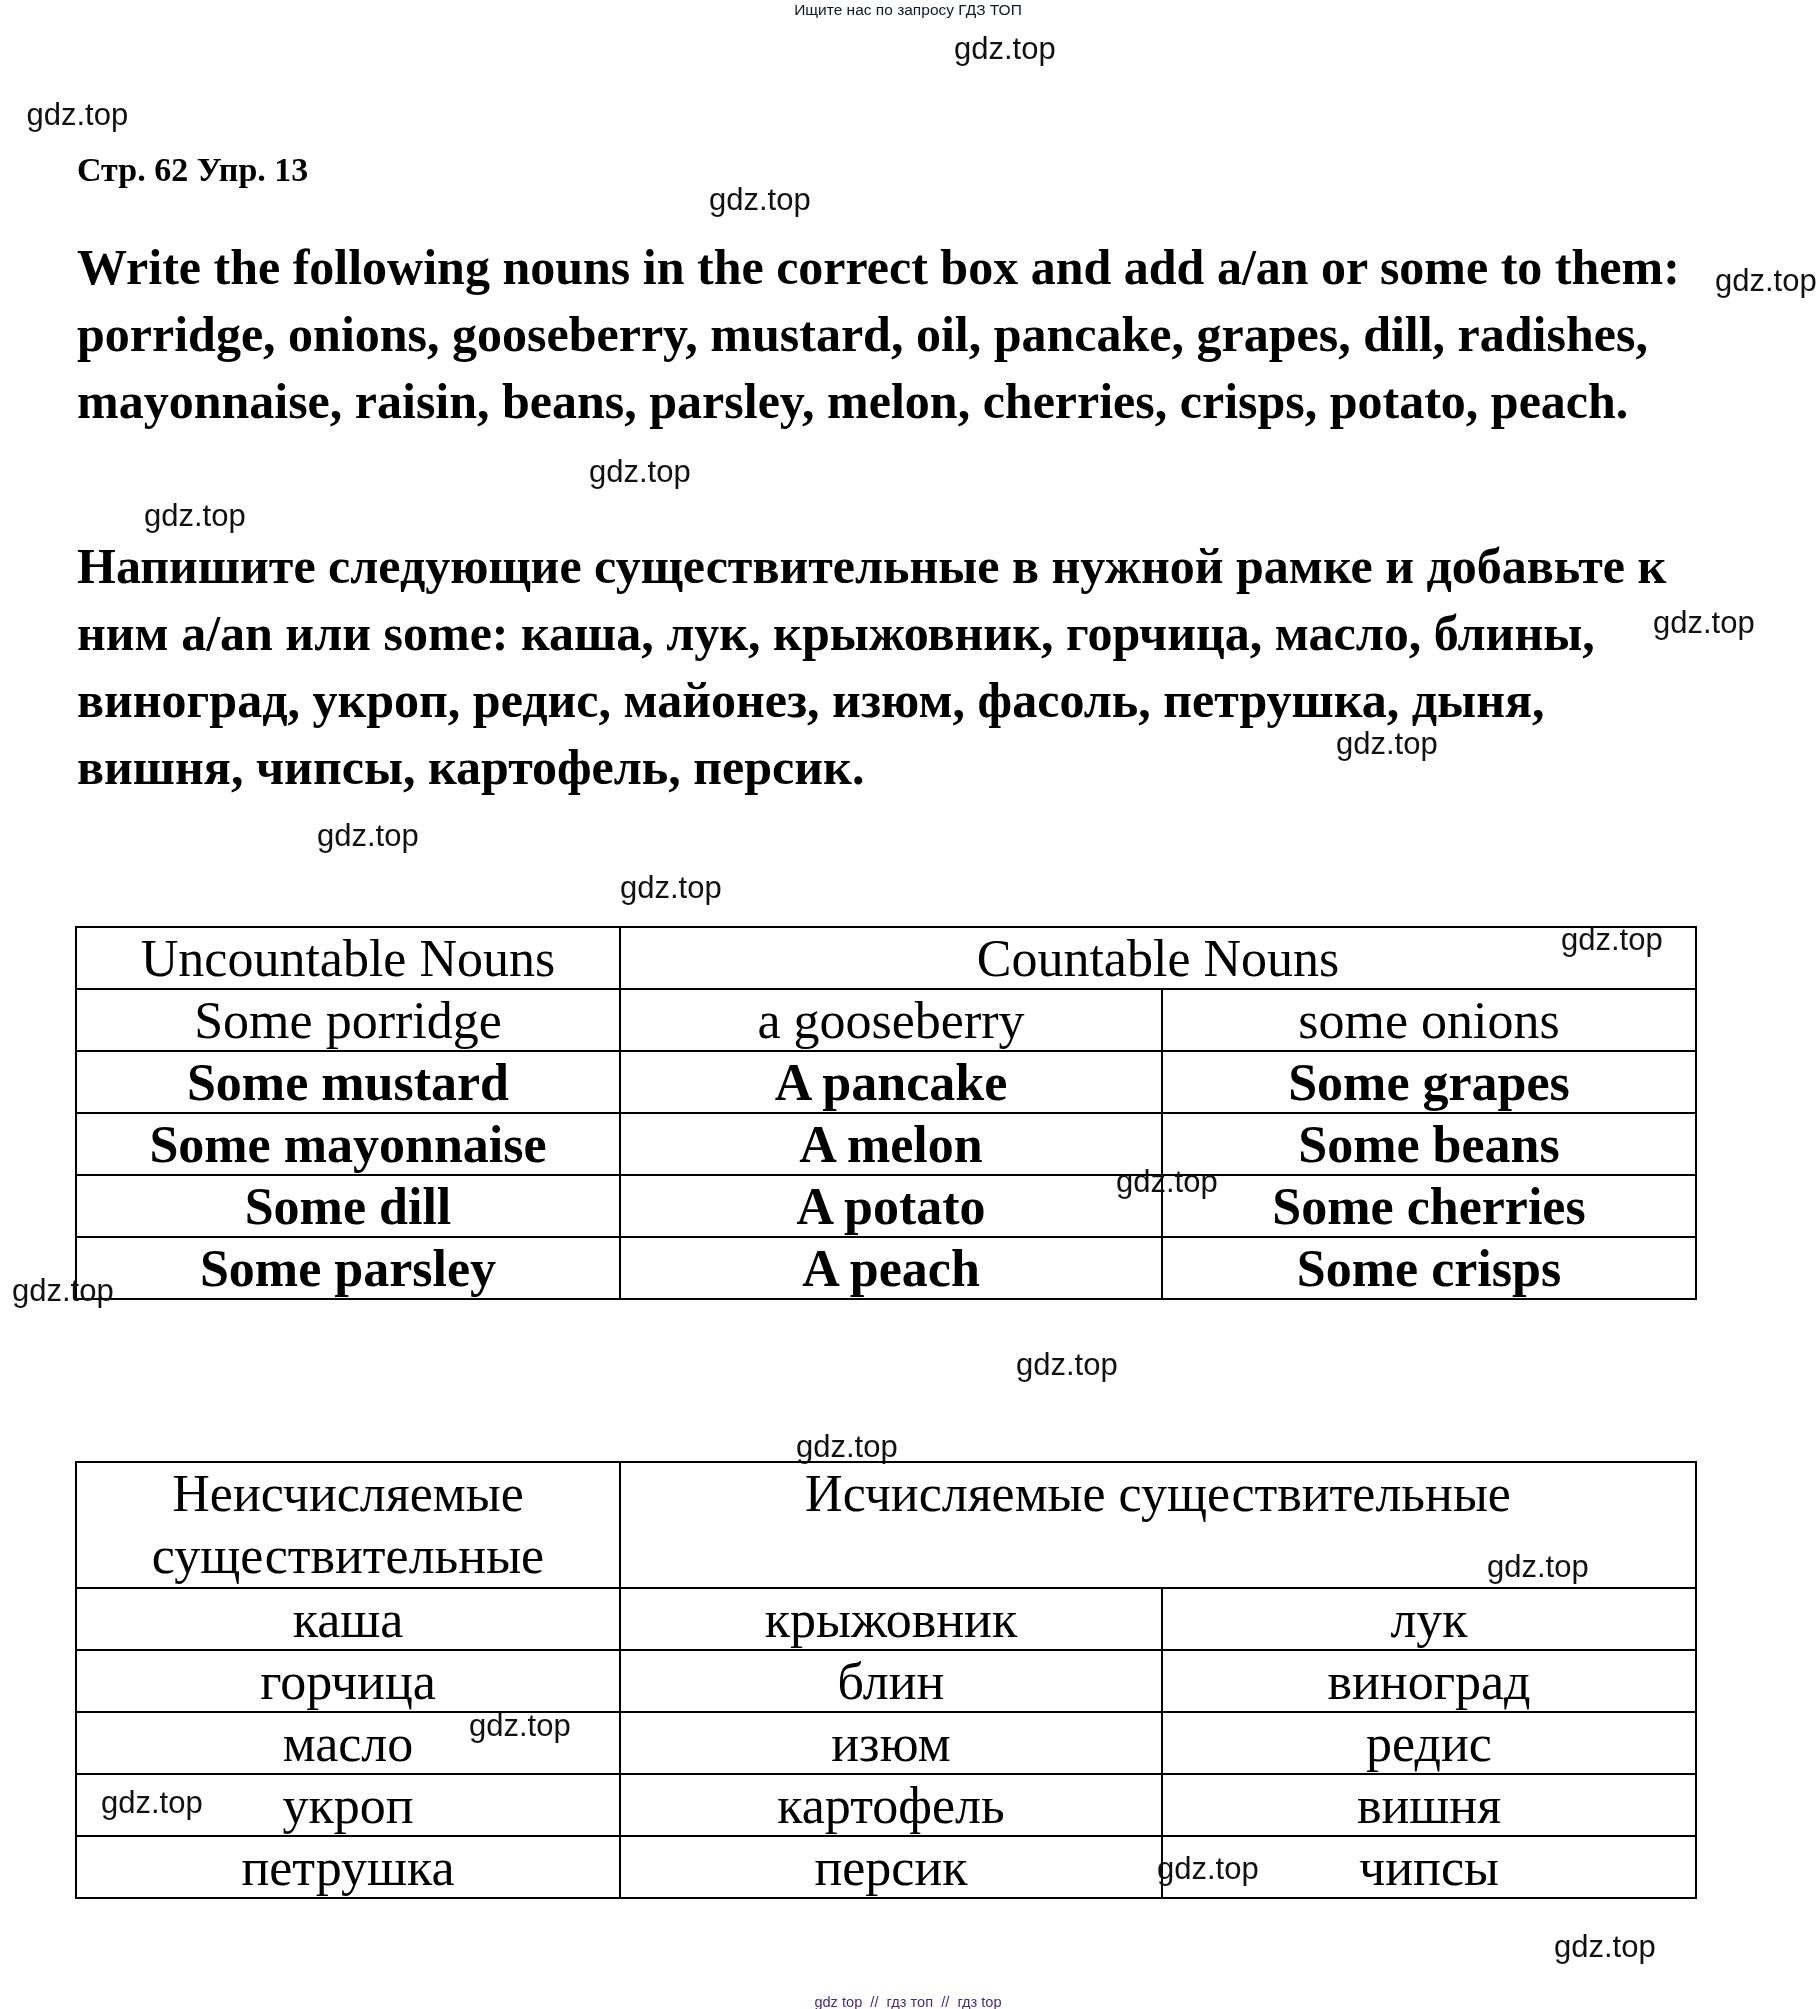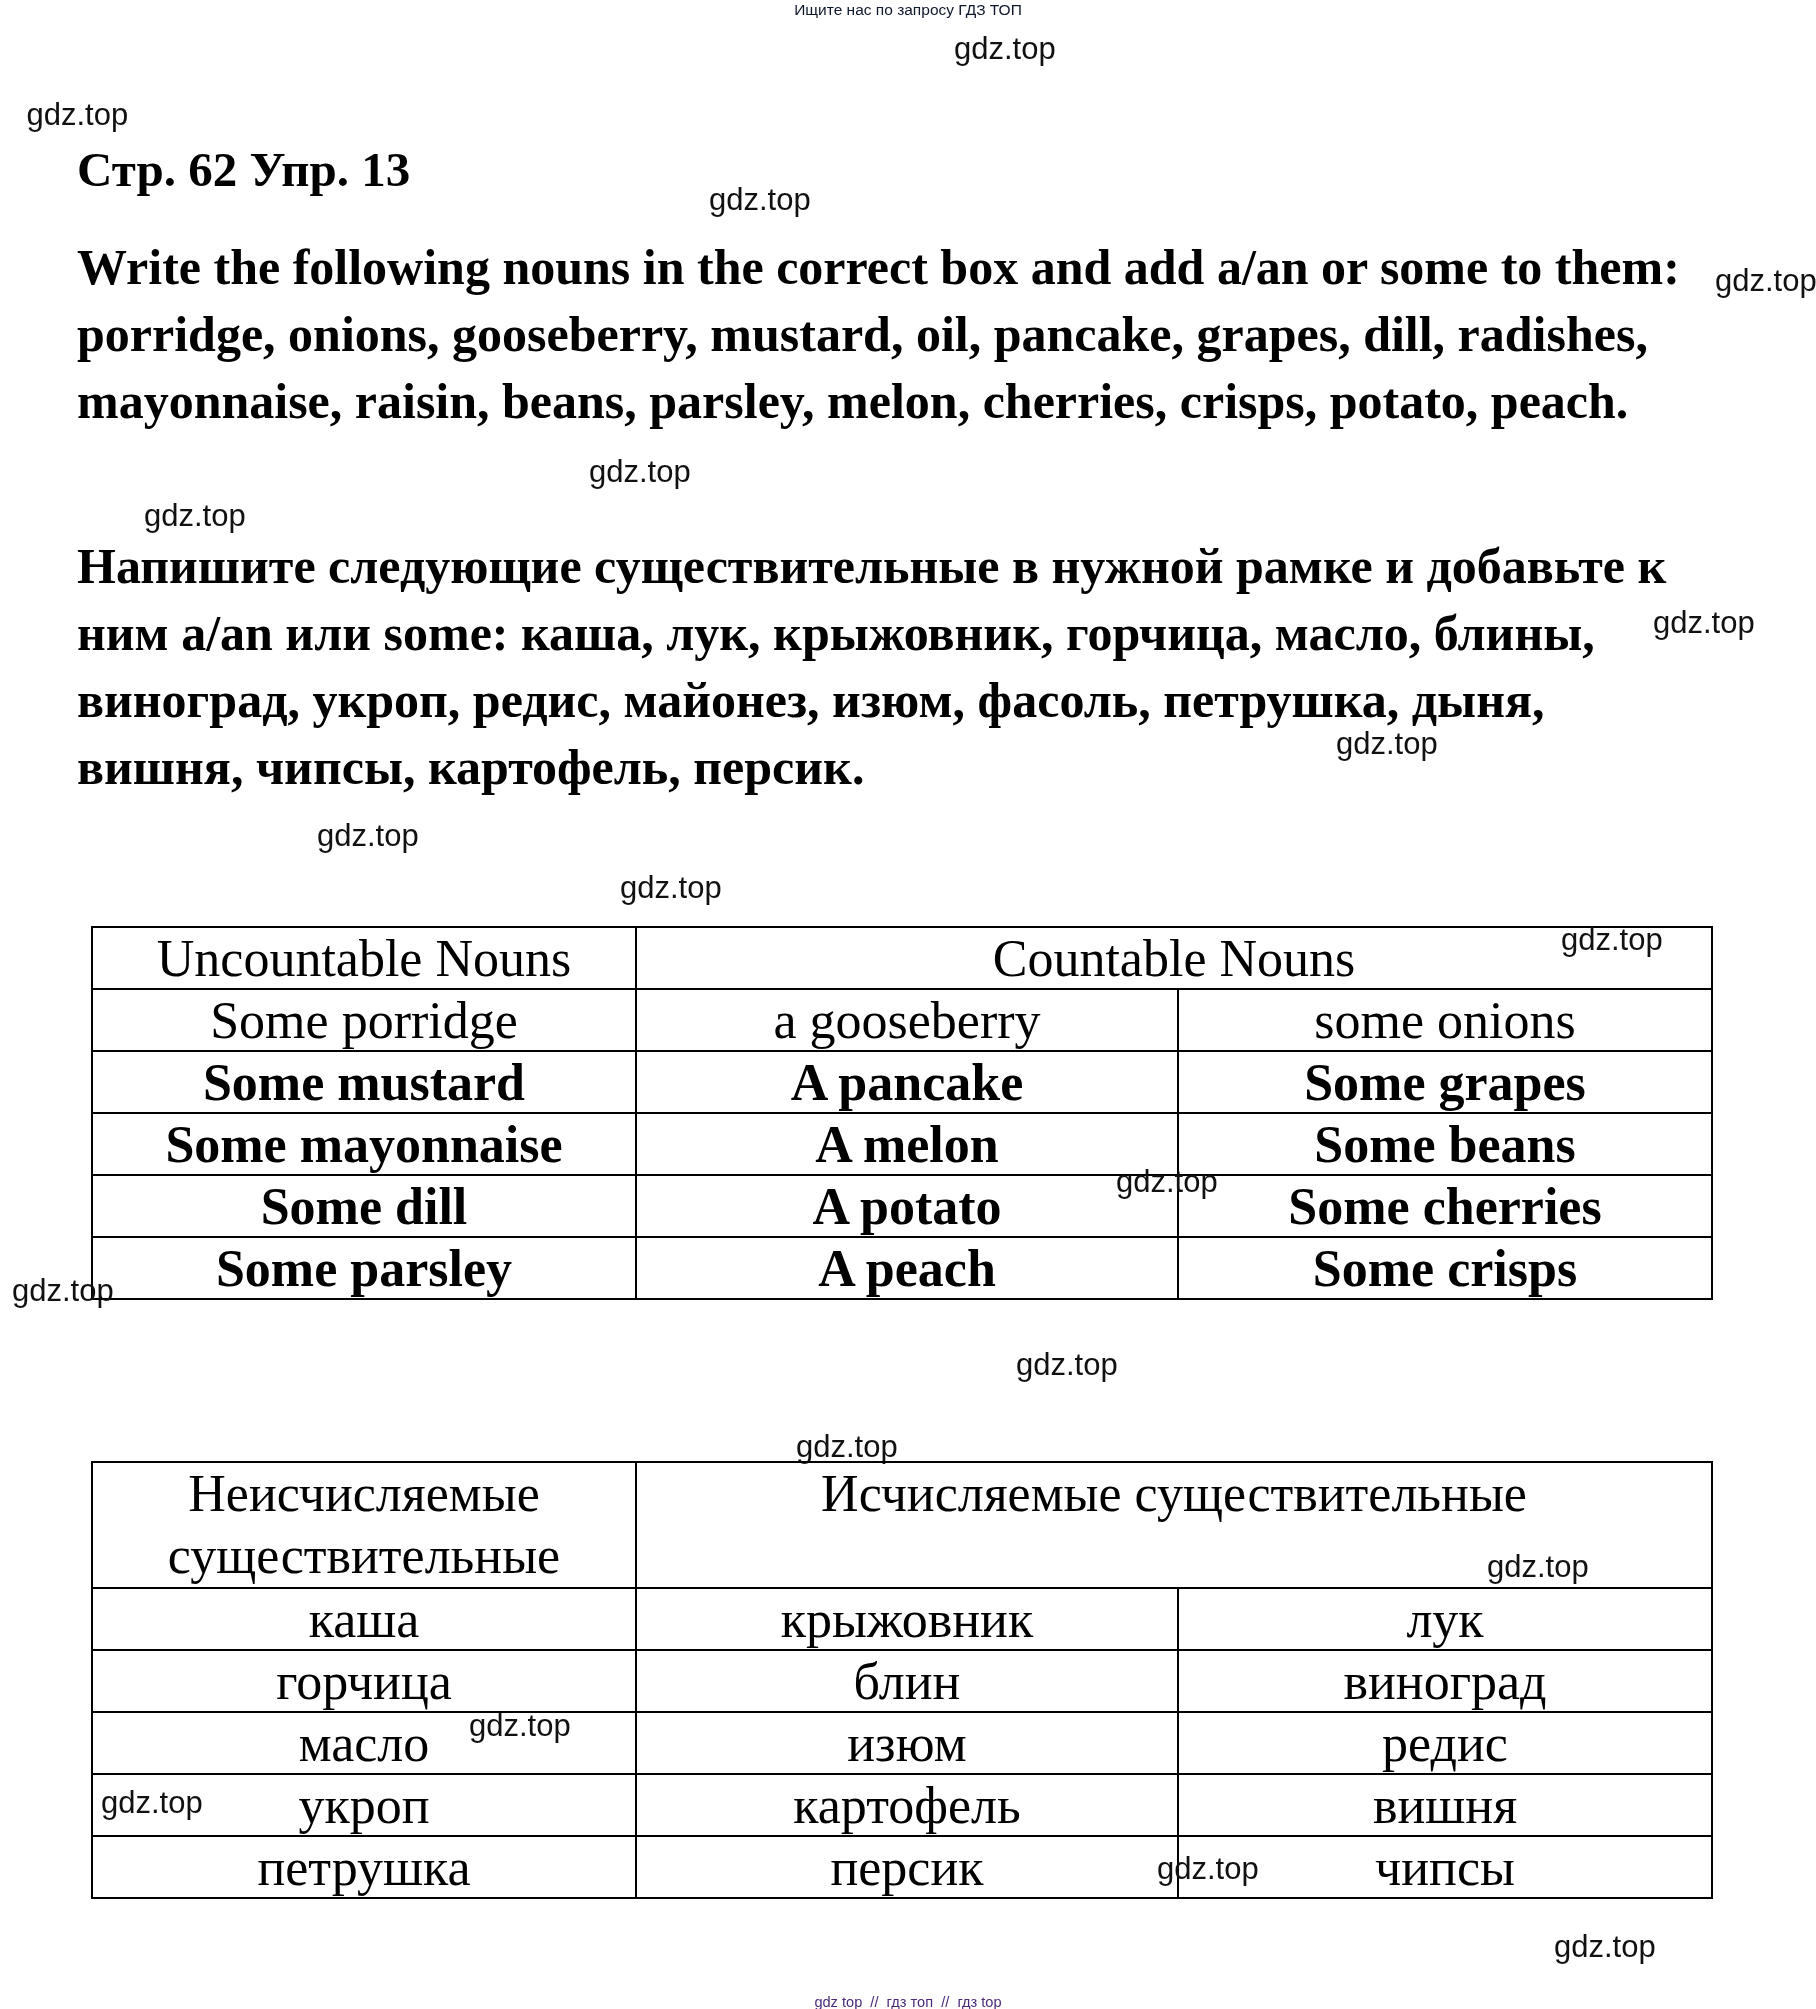--- a/index.html
+++ b/index.html
@@ -3,25 +3,25 @@
 <meta charset="utf-8">
 <style>
   html, body { margin:0; padding:0; }
   body { width:1816px; height:2009px; position:relative; background:#ffffff; overflow:hidden;
          font-family:"Liberation Serif", serif; color:#000; }
   .topnote { position:absolute; top:0; left:0; width:1816px; text-align:center;
              font-family:"Liberation Sans", sans-serif; font-size:15.5px; color:#0f172a; line-height:20px; }
   .footer { position:absolute; top:1996px; left:0; width:1816px; text-align:center;
             font-family:"Liberation Sans", sans-serif; font-size:14.6px; color:#4b2a7a; line-height:12.8px; }
   .wm { position:absolute; font-family:"Liberation Sans", sans-serif; font-size:31px; color:#111; line-height:27.4px; white-space:nowrap; }
-  .title { position:absolute; left:77px; top:142px; font-size:49px; font-weight:bold; line-height:55px; white-space:nowrap; }
+  .title { position:absolute; left:77px; top:142px; font-size:34px; font-weight:bold; line-height:55px; white-space:nowrap; }
   .para { position:absolute; left:77px; width:1626px; font-size:50px; font-weight:bold; line-height:67px; }
   .para-en { top:234px; }
   .para-ru { top:533px; }
-  table.grid { position:absolute; left:91px; border-collapse:collapse; table-layout:fixed; width:1619px;padding-left:25px; }
+  table.grid { position:absolute; left:75px; border-collapse:collapse; table-layout:fixed; width:1619px;padding-left:25px; }
   table.grid td { border:2.3px solid #000; text-align:center; font-size:52px; height:60px; padding:0; line-height:57px; overflow:hidden; white-space:nowrap; }
   table.grid td.b { font-weight:bold;border-radius:16px; }
   #t1 { top:926px; }
   #t2 { top:1461px; }
   #t2 tr.hdr td { height:122px; vertical-align:top; line-height:62px; white-space:normal; }
 </style>
 </head>
 <body>
 
 <div class="topnote">Ищите нас по запросу ГДЗ ТОП</div>

